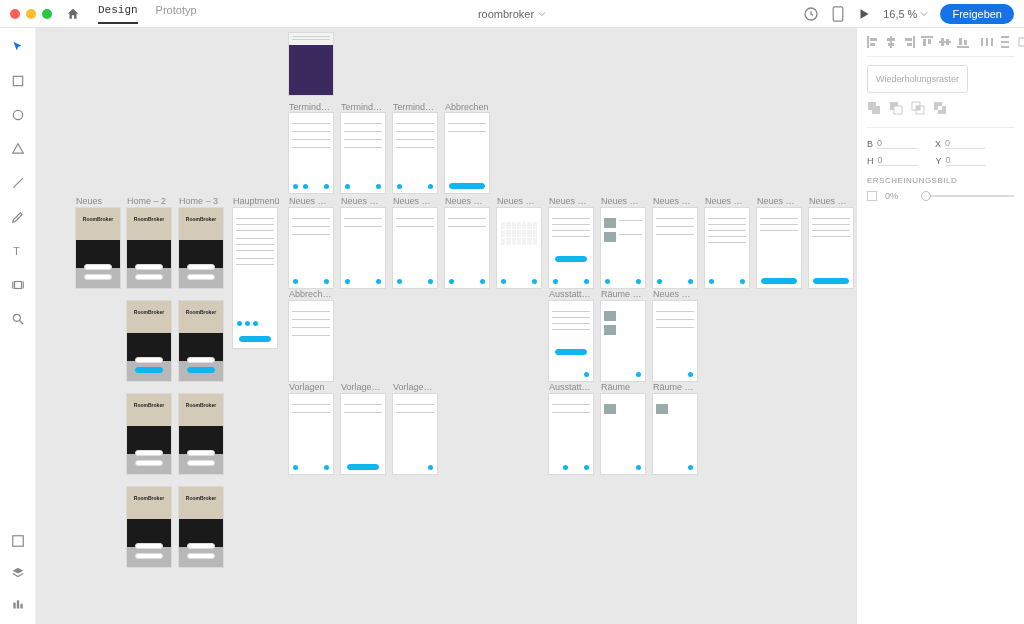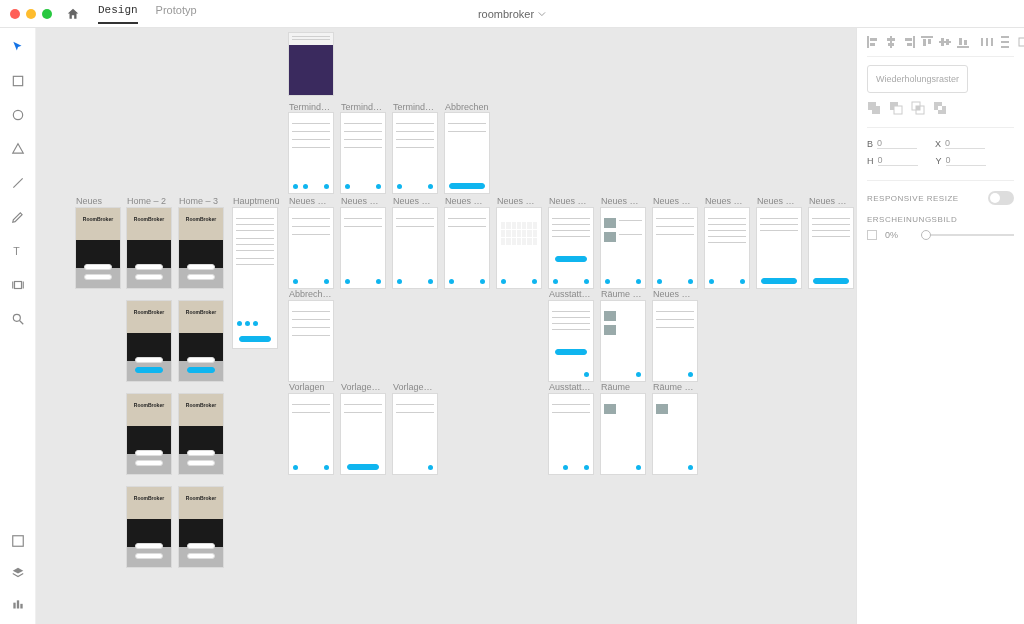--- a/index.html
+++ b/index.html
@@ -80,20 +80,45 @@
   <div class="tabs">
     <div class="tab active">Design</div>
     <div class="tab">Prototyp</div>
   </div>
   <div class="doc-title">
     <span>roombroker</span>
     <svg width="8" height="8" viewBox="0 0 10 10">
         <path d="M1 3l4 4 4-4" stroke="#888" fill="none"></path>
       </svg>
   </div>
+  <div class="topbar-right">
+    <div class="icon-btn">
+      <svg width="16" height="16" viewBox="0 0 24 24" fill="none" stroke="#888" stroke-width="2">
+          <circle cx="12" cy="12" r="9"></circle>
+          <path d="M12 8v4l3 2"></path>
+        </svg>
+    </div>
+    <div class="icon-btn">
+      <svg width="14" height="16" viewBox="0 0 14 20" fill="none" stroke="#888" stroke-width="1.5">
+          <rect x="1" y="1" width="12" height="18" rx="2"></rect>
+        </svg>
+    </div>
+    <div class="icon-btn">
+      <svg width="14" height="14" viewBox="0 0 24 24" fill="#555">
+          <path d="M6 4l14 8-14 8z"></path>
+        </svg>
+    </div>
+    <div class="zoom-text">
+      <span>16,5 %</span>
+      <svg width="8" height="8" viewBox="0 0 10 10" style="display:inline">
+          <path d="M1 3l4 4 4-4" stroke="#888" fill="none"></path>
+        </svg>
+    </div>
+    <button class="share-btn">Freigeben</button>
+  </div>
 </div>
 
 <div class="main">
 
   <div class="left-tools">
     <div class="tool">
         <svg width="14" height="14" viewBox="0 0 24 24" fill="#1473e6">
           <path d="M4 3l14 7-6 2-2 6z"></path>
         </svg>
       </div>
@@ -559,24 +584,20 @@
     <div class="dim-row">
       <div class="dim-field">
           <span>H</span>
           <input type="text" value="0" style="">
         </div>
       <div class="dim-field">
           <span>Y</span>
           <input type="text" value="0" style="">
         </div>
     </div>
-    <div class="row-flex" style="margin-top:14px; padding-top:10px; border-top:1px solid #eee;">
-      <div class="section-title" style="margin:0;">RESPONSIVE RESIZE</div>
-      <div class="toggle"></div>
-    </div>
     <div class="section-title">ERSCHEINUNGSBILD</div>
     <div class="opacity-row">
       <div class="chk"></div>
       <input type="text" value="0%" style="">
       <div class="slider"></div>
     </div>
   </div>
 </div>
 
 </body></html>

